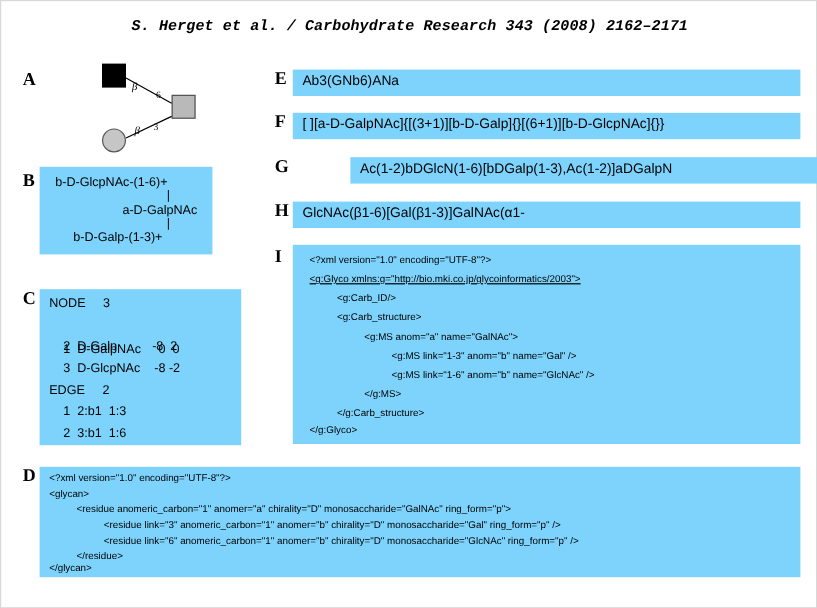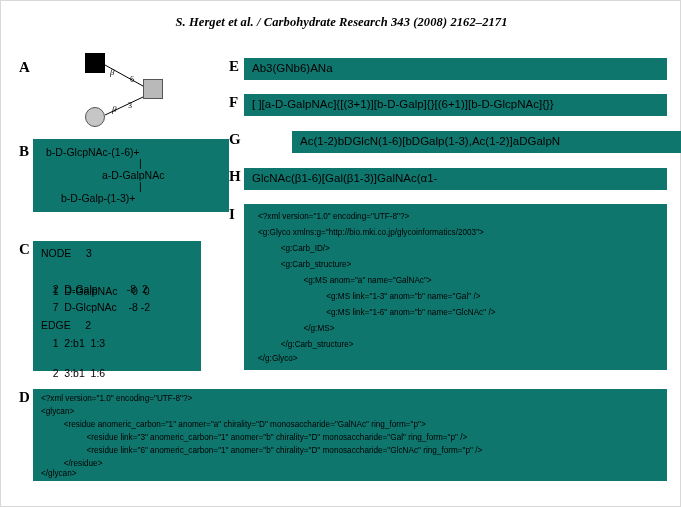--- a/index.html
+++ b/index.html
@@ -21,35 +21,35 @@
     height: 507px;
     box-sizing: border-box;
     border: 1px solid #d8d8d8;
   }
   .running-head {
     position: absolute;
     top: 14px;
     left: 0;
     width: 681px;
     text-align: center;
-    font-family: Liberation Serif, serif;
+    font-family: Liberation Mono, monospace;
     font-style: italic;
     font-size: 12.5px;
     font-weight: bold;
     letter-spacing: 0.1px;
   }
   .panel-letter {
     position: absolute;
     font-family: "Liberation Serif", serif;
     font-weight: bold;
     font-size: 15px;
   }
   .grey-box {
     position: absolute;
-    background: #0f766e;
+    background: #7dd3fc;
     box-sizing: border-box;
   }
 
   
   #panelA-figure {
     position: absolute;
     left: 60px;
     top: 52px;
     width: 140px;
     height: 80px;
@@ -73,21 +73,21 @@
   }
   .lbl {
     position: absolute;
     font-family: "Liberation Serif", serif;
     font-size: 9px;
     font-style: italic;
   }
   .lbl.num { font-style: normal; font-size: 8px; }
 
   
-  #panelB-box { left: 32px; top: 138px; width: 196px; height: 73px; }
+  #panelB-box { left: 32px; top: 138px; width: 144px; height: 73px; }
   .bLine {
     position: absolute;
     font-size: 10.5px;
     white-space: pre;
   }
 
   
   #panelC-box { left: 32px; top: 240px; width: 168px; height: 130px; }
   .cLine {
     position: absolute;
@@ -157,24 +157,24 @@
     <div class="bLine" style="left:69px;  top:30px;">a-D-GalpNAc</div>
     <div class="bLine" style="left:106px; top:41px;">|</div>
     <div class="bLine" style="left:28px;  top:53px;text-align:center;">b-D-Galp-(1-3)+</div>
   </div>
 
   <div class="panel-letter" style="left:18px; top:240px;">C</div>
   <div class="grey-box" id="panelC-box">
     <div class="cLine" style="left:8px;  top:6px;">NODE     3</div>
     <div class="cLine" style="left:8px;  top:24px;margin-top:20px;">    1  D-GalpNAc     0  0</div>
     <div class="cLine" style="left:8px;  top:42px;">    2  D-Galp          -8  2</div>
-    <div class="cLine" style="left:8px;  top:60px;">    7  D-GlcpNAc    -8 -2</div>
+    <div class="cLine" style="left:8px;  top:60px;">    3  D-GlcpNAc    -8 -2</div>
     <div class="cLine" style="left:8px;  top:78px;">EDGE     2</div>
     <div class="cLine" style="left:8px;  top:96px;">    1  2:b1  1:3</div>
-    <div class="cLine" style="left:8px;  top:126px;">    2  3:b1  1:6</div>
+    <div class="cLine" style="left:8px;  top:114px;">    2  3:b1  1:6</div>
   </div>
 
   <div class="panel-letter" style="left:18px; top:388px;">D</div>
   <div class="grey-box" id="panelD-box">
     <div class="dLine" style="left:8px; top:5px;">&lt;?xml version="1.0" encoding="UTF-8"?&gt;</div>
     <div class="dLine" style="left:8px; top:18px;">&lt;glycan&gt;</div>
     <div class="dLine" style="left:8px; top:31px;">          &lt;residue anomeric_carbon="1" anomer="a" chirality="D" monosaccharide="GalNAc" ring_form="p"&gt;</div>
     <div class="dLine" style="left:8px; top:44px;">                    &lt;residue link="3" anomeric_carbon="1" anomer="b" chirality="D" monosaccharide="Gal" ring_form="p" /&gt;</div>
     <div class="dLine" style="left:8px; top:57px;">                    &lt;residue link="6" anomeric_carbon="1" anomer="b" chirality="D" monosaccharide="GlcNAc" ring_form="p" /&gt;</div>
     <div class="dLine" style="left:8px; top:70px;">          &lt;/residue&gt;</div>
@@ -197,21 +197,21 @@
   </div>
 
   <div class="panel-letter" style="left:228px; top:167px;">H</div>
   <div class="grey-box rowbox" id="panelH-box">
     <div class="rowtext">GlcNAc(β1-6)[Gal(β1-3)]GalNAc(α1-</div>
   </div>
 
   <div class="panel-letter" style="left:228px; top:205px;">I</div>
   <div class="grey-box" id="panelI-box">
     <div class="iLine" style="left:14px; top:8px;">&lt;?xml version="1.0" encoding="UTF-8"?&gt;</div>
-    <div class="iLine" style="left:14px; top:24px;">&lt;g:Glyco xmlns:g="http://bio.mki.co.jp/glycoinformatics/2003"&gt;</div>
+    <div class="iLine" style="left:14px; top:24px;text-decoration:underline;">&lt;g:Glyco xmlns:g="http://bio.mki.co.jp/glycoinformatics/2003"&gt;</div>
     <div class="iLine" style="left:14px; top:40px;">          &lt;g:Carb_ID/&gt;</div>
     <div class="iLine" style="left:14px; top:56px;text-align:center;">          &lt;g:Carb_structure&gt;</div>
     <div class="iLine" style="left:14px; top:72px;">                    &lt;g:MS anom="a" name="GalNAc"&gt;</div>
     <div class="iLine" style="left:14px; top:88px;">                              &lt;g:MS link="1-3" anom="b" name="Gal" /&gt;</div>
     <div class="iLine" style="left:14px; top:104px;">                              &lt;g:MS link="1-6" anom="b" name="GlcNAc" /&gt;</div>
     <div class="iLine" style="left:14px; top:120px;">                    &lt;/g:MS&gt;</div>
     <div class="iLine" style="left:14px; top:136px;">          &lt;/g:Carb_structure&gt;</div>
     <div class="iLine" style="left:14px; top:150px;">&lt;/g:Glyco&gt;</div>
   </div>
 

